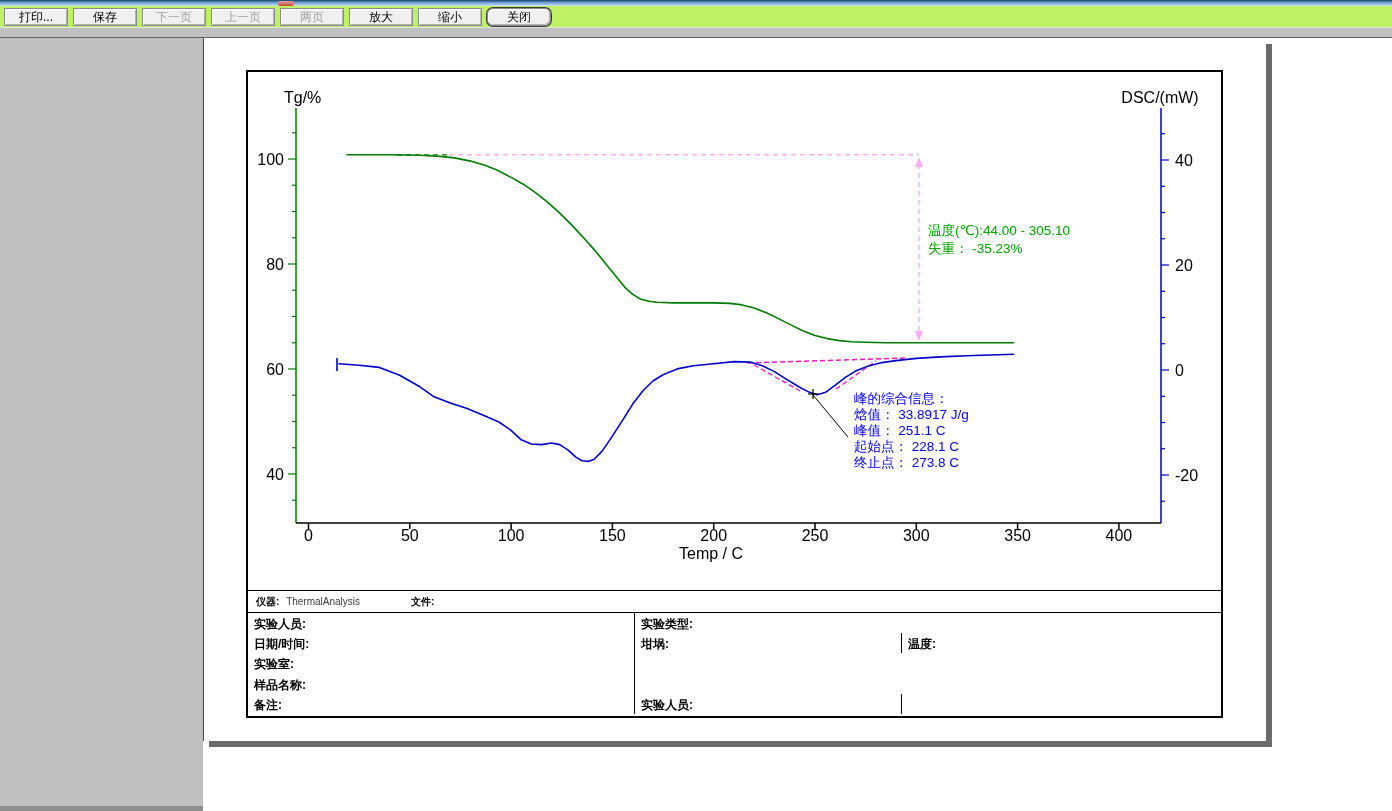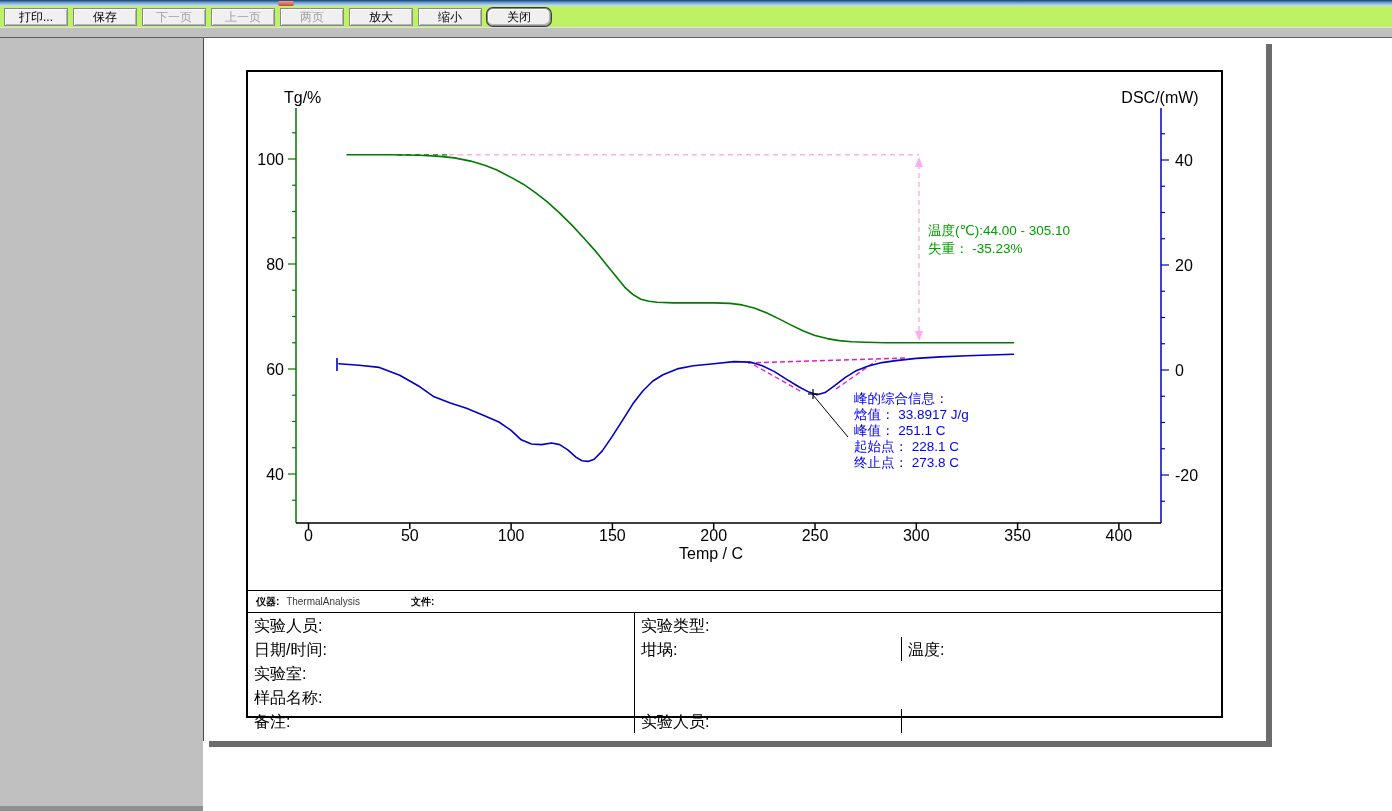--- a/index.html
+++ b/index.html
@@ -44,21 +44,21 @@
 
   .inst-row { position:relative; width:100%; height:22px; border-top:1px solid #000;
     font-size:10px; line-height:21px; padding-left:8px; }
   .inst-row .b { font-weight:bold; }
   .inst-row .file { position:absolute; left:163px; top:0; }
   .inst-row .val { color:#3a3a3a; margin-left:4px; }
 
   .grid { position:relative; width:100%; height:102px; border-top:1px solid #000;
     display:flex; flex-direction:column; }
   .grow { flex:1; display:flex; }
-  .gcell { font-size:16px; font-weight:normal; padding:3px 0 0 6px; overflow:hidden; white-space:nowrap; }
+  .gcell { font-size:12px; font-weight:bold; padding:3px 0 0 6px; overflow:hidden; white-space:nowrap; }
   .gc1 { width:386px; }
   .gc2 { width:267px; border-left:1px solid #000; }
   .gc3 { width:320px; border-left:1px solid #000; }
 </style>
 </head>
 <body>
 
 <div class="root">
   <div class="title-strip">
     <div class="title-red"></div>

